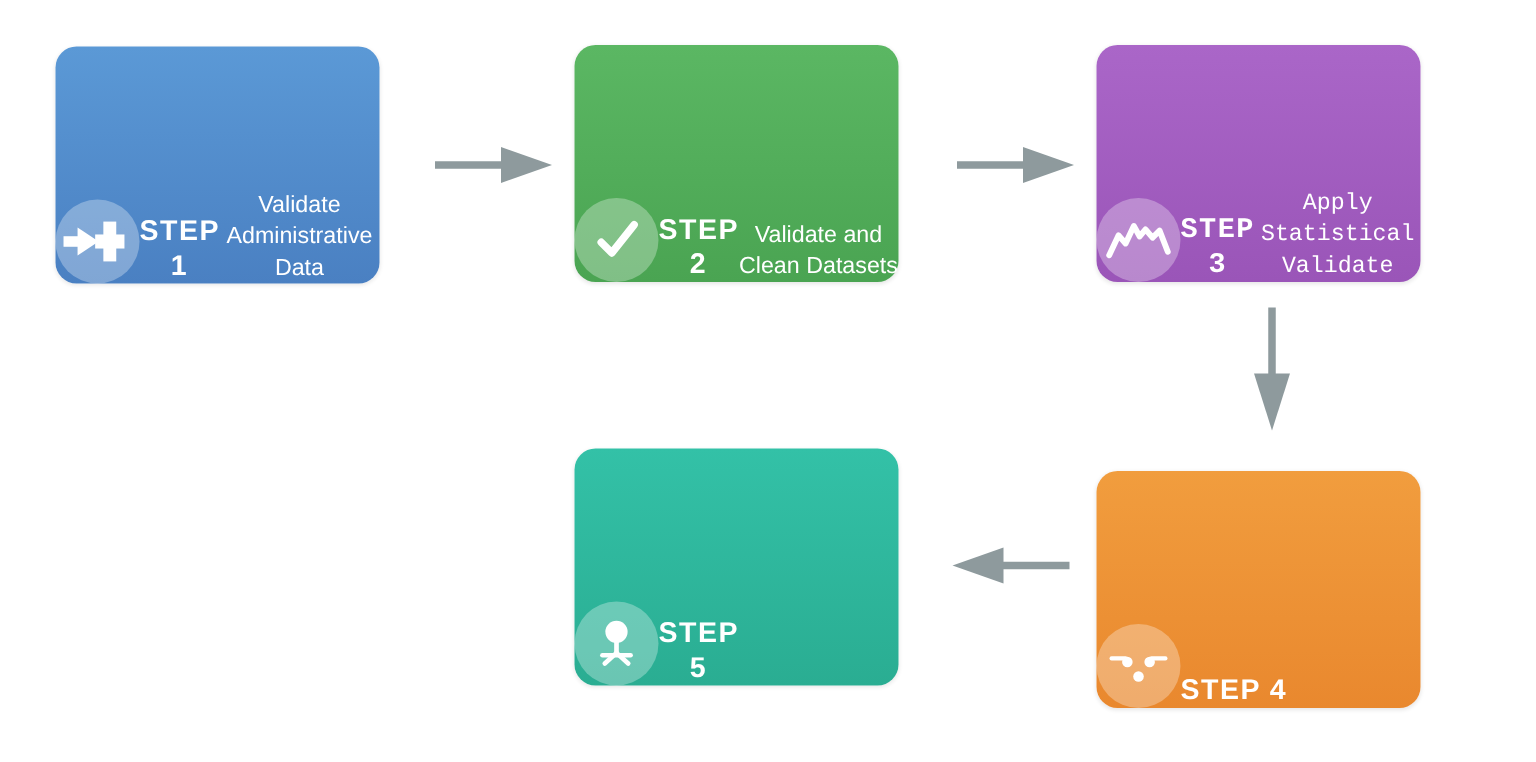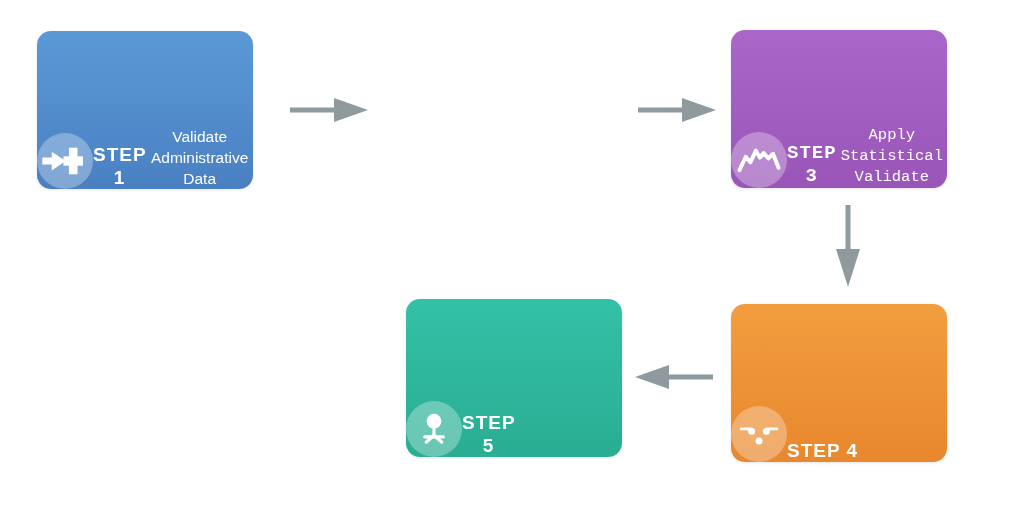--- a/index.html
+++ b/index.html
@@ -25,22 +25,22 @@
     flex-direction: row;
     align-items: flex-end;
     box-sizing: border-box;
     padding-top: 16px;
     color: #ffffff;
     text-align: center;
   }
   .pos-step1 { left: 37px;  top: 31px; }
   .pos-step2 { left: 383px; top: 30px; }
   .pos-step3 { left: 731px; top: 30px; font-family: Liberation Mono, monospace; }
-  .pos-step4 { left: 731px; top: 304px; }
-  .pos-step5 { left: 383px; top: 299px; margin-left: 23px; }
+  .pos-step4 { left: 731px; top: 314px; }
+  .pos-step5 { left: 383px; top: 299px; }
 
   .icon-circle {
     width: 56px;
     height: 56px;
     border-radius: 50%;
     background: rgba(255,255,255,0.30);
     display: flex;
     align-items: center;
     justify-content: center;
     flex: 0 0 auto;
@@ -85,20 +85,29 @@
           <polygon points="-17,-12 -17,12 1,0"></polygon>
           <rect x="5" y="-17" width="11" height="34"></rect>
           <rect x="-2" y="-6" width="25" height="12"></rect>
         </g>
       </svg>
     </div>
     <div class="step-label">STEP 1</div>
     <div class="step-desc">Validate Administrative Data</div>
   </div>
 
+  <div class="step-card pos-step2" style="background: linear-gradient(rgb(91, 183, 99), rgb(74, 164, 82));">
+    <div class="icon-circle">
+      <svg width="50" height="50" viewBox="-32 -25 64 50" aria-hidden="true">
+        <path d="M -13 2 L -4 11 L 15 -13" fill="none" stroke="#ffffff" stroke-width="6.5" stroke-linecap="round" stroke-linejoin="round"></path>
+      </svg>
+    </div>
+    <div class="step-label">STEP 2</div>
+    <div class="step-desc">Validate and Clean Datasets</div>
+  </div>
 
   <div class="step-card pos-step3" style="background: linear-gradient(rgb(170, 102, 200), rgb(154, 85, 184));">
     <div class="icon-circle">
       <svg width="50" height="50" viewBox="-32 -25 64 50" aria-hidden="true">
         <polyline points="-25,13 -17,-4 -11,3 -4,-12 1,-3 6,-9 12,-2 18,-8 25,10" fill="none" stroke="#ffffff" stroke-width="5" stroke-linecap="round" stroke-linejoin="round"></polyline>
       </svg>
     </div>
     <div class="step-label">STEP 3</div>
     <div class="step-desc">Apply Statistical Validate</div>
   </div>

